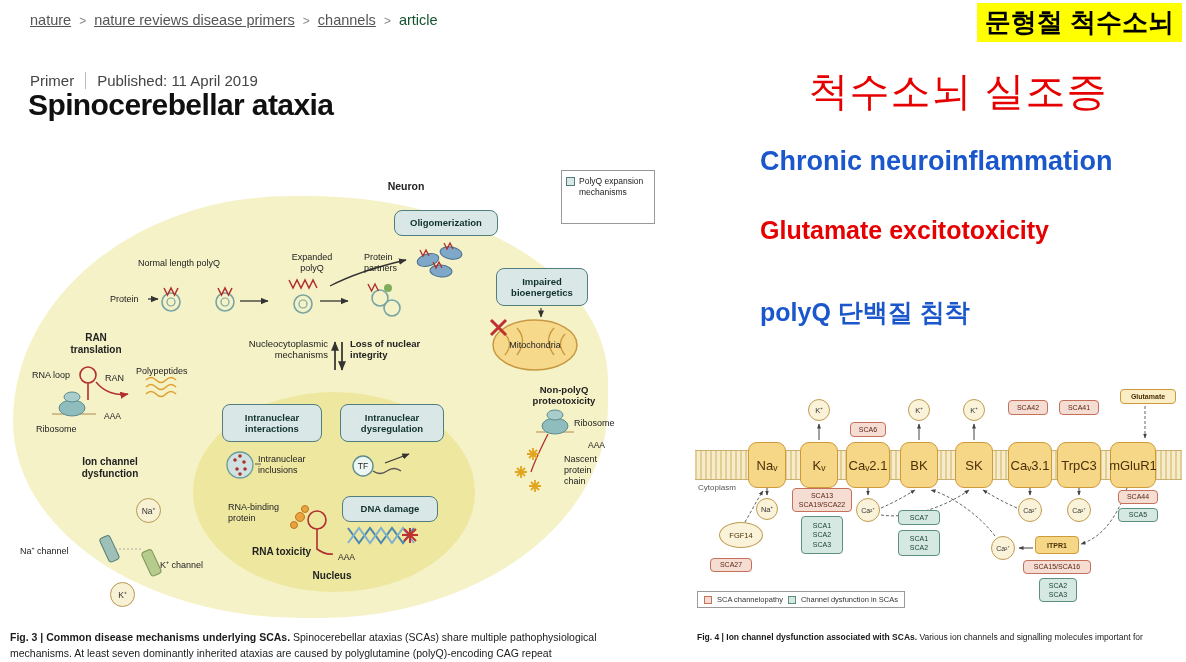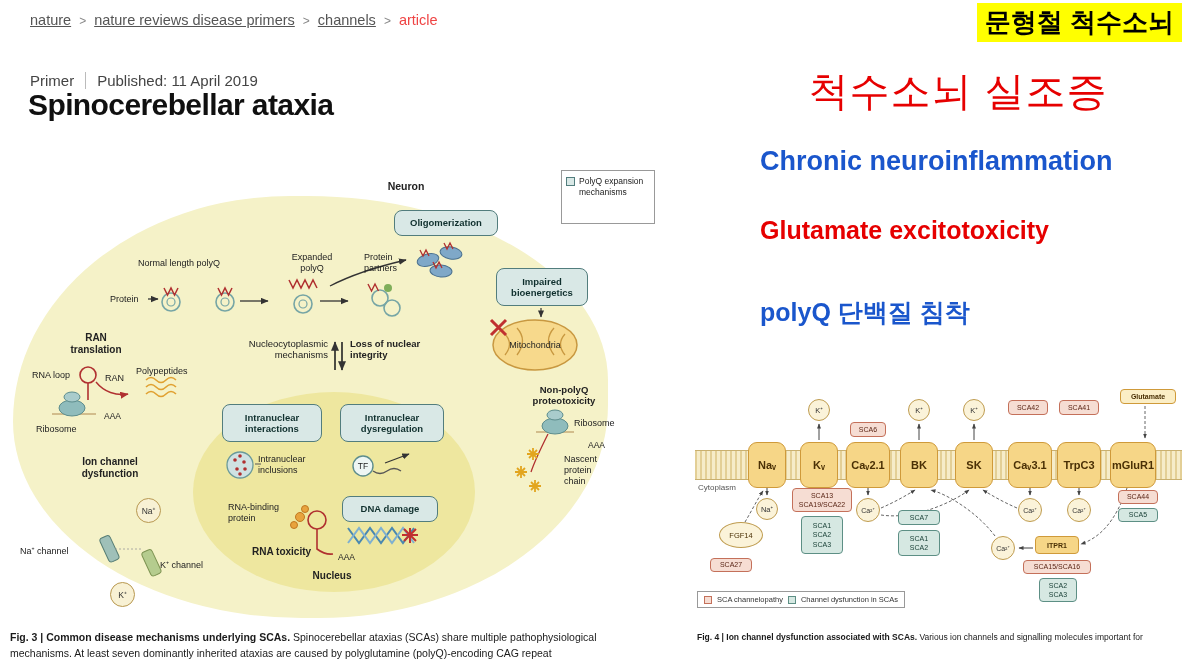--- a/index.html
+++ b/index.html
@@ -1,21 +1,21 @@
 <!DOCTYPE html>
 <html><head>
 <meta charset="utf-8">
 <style>
 *{box-sizing:border-box;margin:0;padding:0}
 html,body{width:1186px;height:662px}
 body{position:relative;overflow:hidden;background:#fff;font-family:"Liberation Sans",sans-serif;color:#222}
 .breadcrumb{position:absolute;left:30px;top:12px;font-size:14.5px;color:#555}
 .bc-link{color:#555;text-decoration:underline;cursor:pointer}
 .bc-sep{color:#888;margin:0 8px;font-size:12px}
-.bc-last{color:#ef4444}
+.bc-last{color:#14532d}
 .kicker{position:absolute;left:30px;top:72px;font-size:15px;color:#444;display:flex;align-items:center;gap:11px}
 .kicker .bar{width:1px;height:17px;background:#bbb}
 .title{position:absolute;left:28px;top:88px;font-size:30px;font-weight:800;color:#101010;letter-spacing:-0.6px}
 
 .fig3{position:absolute;left:8px;top:168px;width:650px;height:458px}
 .fig3 .blob{position:absolute;left:5px;top:28px;width:595px;height:422px;background:#f5f2c8;border-radius:48% 52% 50% 50%/55% 45% 52% 48%}
 .fig3 .nucleus{position:absolute;left:185px;top:224px;width:282px;height:200px;background:#eee79f;border-radius:50%}
 .art{position:absolute;left:0;top:0}
 .lbl{position:absolute;font-size:9px;line-height:1.2;color:#222;white-space:nowrap}
 .wrap{white-space:normal}
@@ -27,21 +27,21 @@
 .legend3 .sq{flex:0 0 auto;width:9px;height:9px;background:#d9e8e6;border:1px solid #527d7d;margin-top:1px}
 .ion3{position:absolute;width:25px;height:25px;border-radius:50%;background:#f8f1d4;border:1px solid #b89850;display:flex;align-items:center;justify-content:center;font-size:8.5px;color:#333}
 .cap3{position:absolute;left:10px;top:630px;width:682px;font-size:10.5px;color:#1a1a1a;line-height:1.5}
 
 .hl{position:absolute;right:4px;top:3px;background:#ffff00;padding:2px 8px;font-size:26px;font-weight:bold;color:#000}
 .h-red{position:absolute;left:748px;top:64px;width:420px;text-align:center;font-size:40px;font-weight:400;color:#e60000;letter-spacing:1px}
 .pt{position:absolute;left:760px;font-weight:bold}
 
 .fig4{position:absolute;left:695px;top:388px;width:487px;height:228px}
 .mem{position:absolute;left:0;top:62px;width:487px;height:30px;background:repeating-linear-gradient(90deg,#e3cf96 0 2px,#f6ecc9 2px 5px);border-top:1px solid #c9b070;border-bottom:1px solid #c9b070}
-.chan{position:absolute;top:54px;height:46px;background:#f6d687;border:1.5px solid #cf9a3a;border-radius:9px;display:flex;align-items:center;justify-content:center;font-size:11px;font-weight:bold;color:#4a3005}
+.chan{position:absolute;top:54px;height:46px;background:#f6d687;border:1.5px solid #cf9a3a;border-radius:9px;display:flex;align-items:center;justify-content:center;font-size:13px;font-weight:normal;color:#4a3005}
 .ion4{position:absolute;border-radius:50%;background:#fbf3d9;border:1px solid #bf9c50;display:flex;align-items:center;justify-content:center;font-size:7.5px;color:#333}
 .pbox{position:absolute;background:#f6ddd3;border:1px solid #c4705a;border-radius:4px;display:flex;flex-direction:column;align-items:center;justify-content:center;font-size:7px;line-height:1.3;color:#5a2515;text-align:center}
 .gbox{position:absolute;background:#d6e8e2;border:1px solid #5d8f85;border-radius:4px;display:flex;flex-direction:column;align-items:center;justify-content:center;font-size:7px;line-height:1.3;color:#143c32;text-align:center}
 .ybox{position:absolute;background:#f6d687;border:1px solid #cf9a3a;border-radius:4px;display:flex;align-items:center;justify-content:center;font-size:7px;font-weight:bold;color:#4a3005}
 .fgf{position:absolute;left:24px;top:134px;width:44px;height:26px;border-radius:50%;background:#fbf3d9;border:1px solid #bf9c50;display:flex;align-items:center;justify-content:center;font-size:7.5px;color:#4a3005}
 .legend4{position:absolute;left:2px;top:203px;height:17px;border:1px solid #999;background:#fff;display:flex;align-items:center;gap:5px;padding:0 6px;font-size:7.5px;color:#333;white-space:nowrap}
 .legend4 .psq{width:8px;height:8px;background:#f6ddd3;border:1px solid #c4705a}
 .legend4 .gsq{width:8px;height:8px;background:#d6e8e2;border:1px solid #5d8f85}
 .cap4{position:absolute;left:697px;top:632px;width:489px;font-size:8.5px;color:#1a1a1a;white-space:nowrap;overflow:hidden}
 </style>

